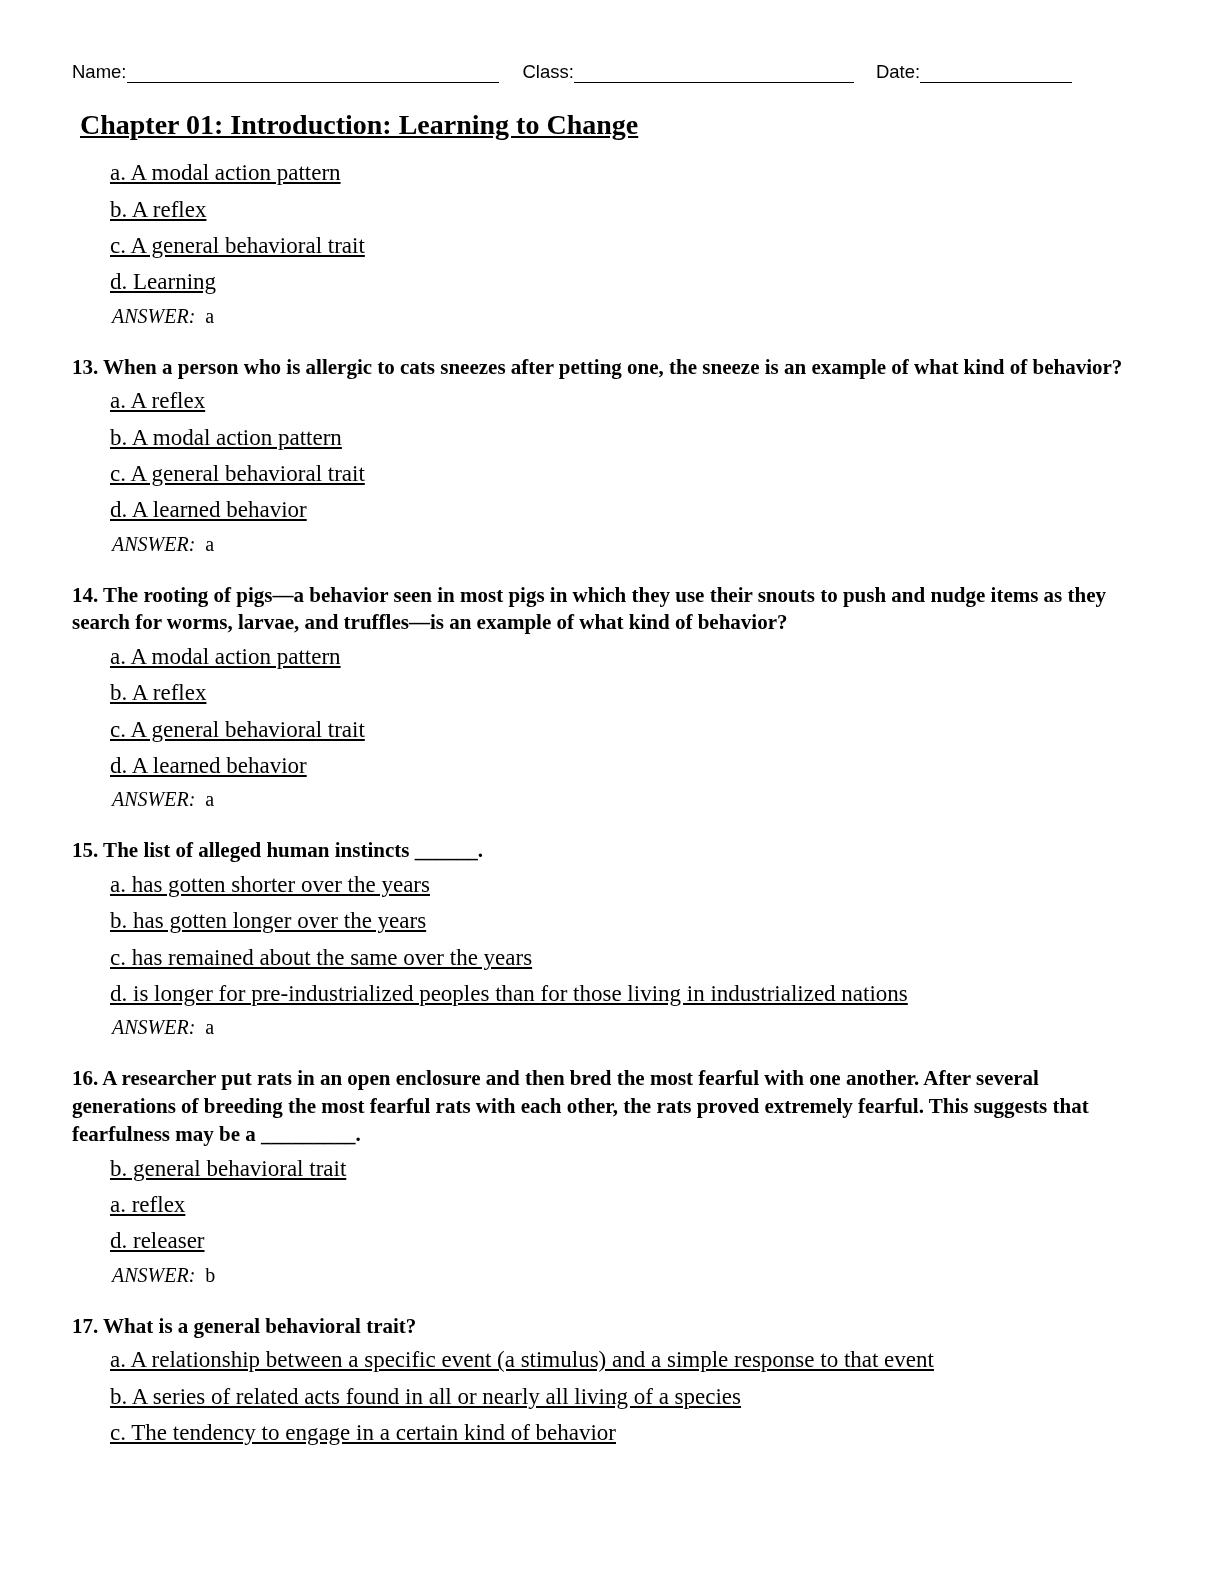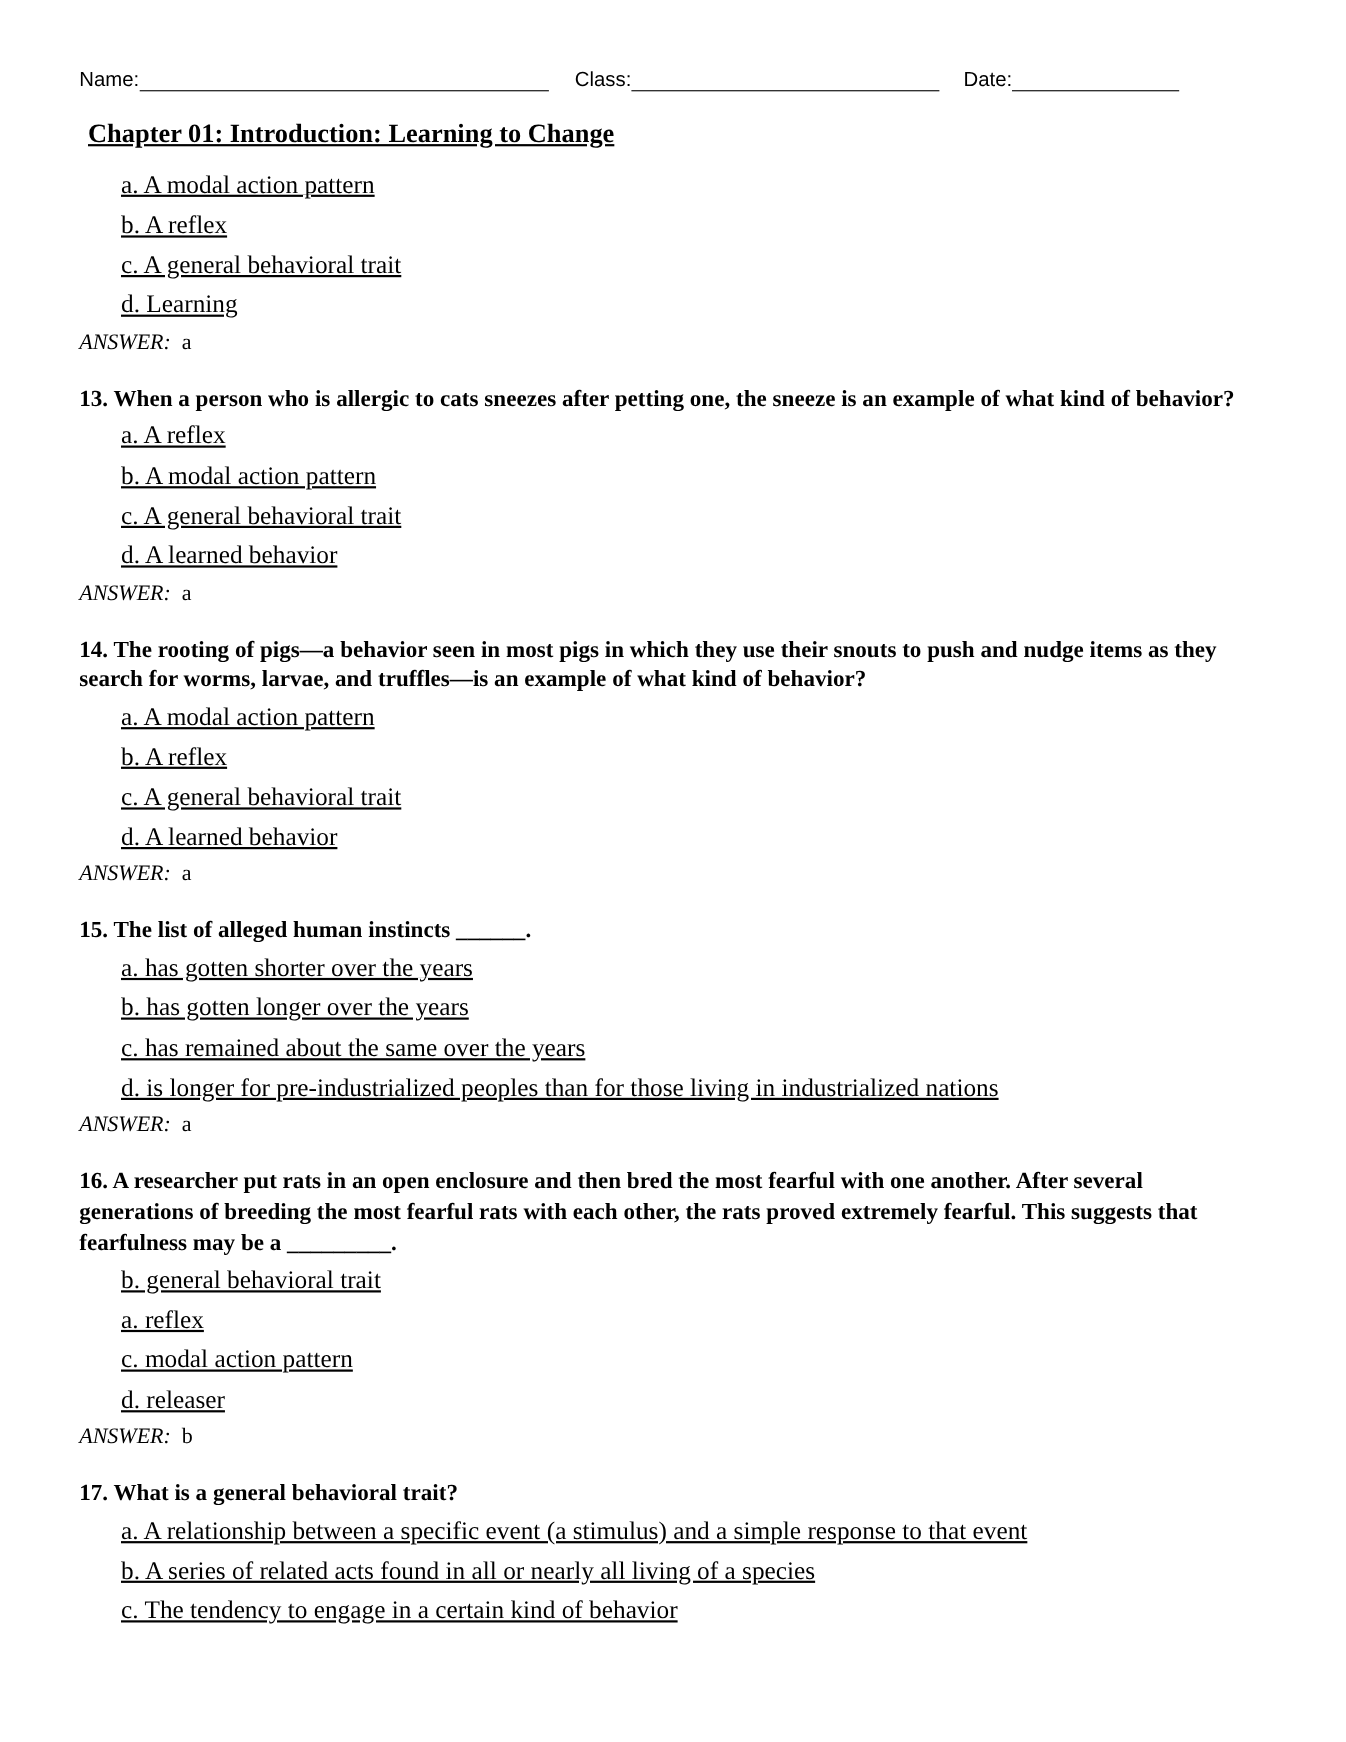--- a/index.html
+++ b/index.html
@@ -39,21 +39,21 @@
     height: 17px;
   }
   .rule.name  { width: 372px; margin-right: 24px; }
   .rule.class { width: 280px; margin-right: 22px; }
   .rule.date  { width: 152px; }
 
   
   .chapter-title {
     font-family: "Liberation Serif", serif;
     font-weight: bold;
-    font-size: 24px;
+    font-size: 28px;
     text-decoration: underline;
     margin: 0 0 14px 8px;
   }
 
   
   .question-block {
     margin-bottom: 20px;
   }
   .qtext {
     font-size: 21px;
@@ -71,20 +71,21 @@
     font-size: 23px;
     line-height: 1.58;
     margin-left: 38px;
     white-space: pre-wrap;
     text-decoration: underline;
   }
   .answer {
     font-size: 20px;
     font-style: italic;
     margin-top: 4px;
+    margin-left: 40px;
   }
   .answer .ans-val {
     font-style: normal;
     margin-left: 10px;
   }
   .gap-top { margin-top: 26px; }
   .lead-block { margin-bottom: 22px; }
 </style>
 </head>
 <body>
@@ -151,21 +152,20 @@
     <div class="answer">
       <span>ANSWER:</span><span class="ans-val">a</span>
     </div>
   </div>
 
   <div class="question-block gap-top">
     <p class="qtext">16. A researcher put rats in an open enclosure and then bred the most fearful with one another. After several generations of breeding the most fearful rats with each other, the rats proved extremely fearful. This suggests that fearfulness may be a _________.</p>
     <ul class="choices">
       <li class="choice">b. general behavioral trait</li>
       <li class="choice">a. reflex</li>
-      <li class="choice">c. modal action pattern</li>
       <li class="choice">d. releaser</li>
     </ul>
     <div class="answer">
       <span>ANSWER:</span><span class="ans-val">b</span>
     </div>
   </div>
 
   <div class="question-block gap-top">
     <p class="qtext">17. What is a general behavioral trait?</p>
     <ul class="choices">

